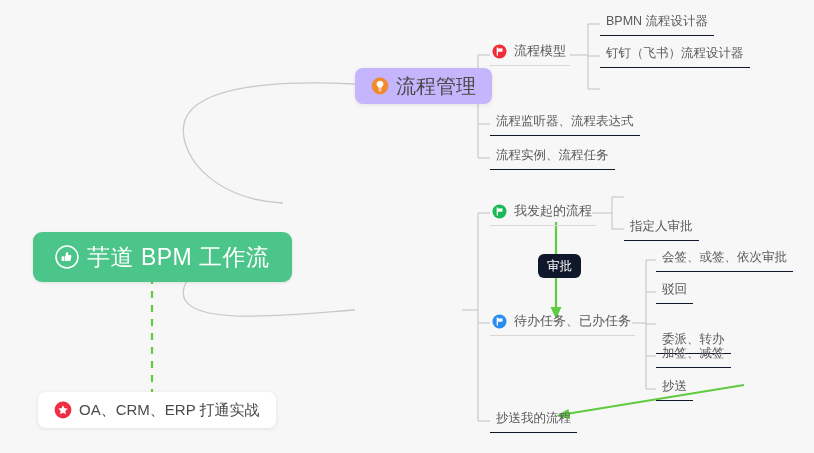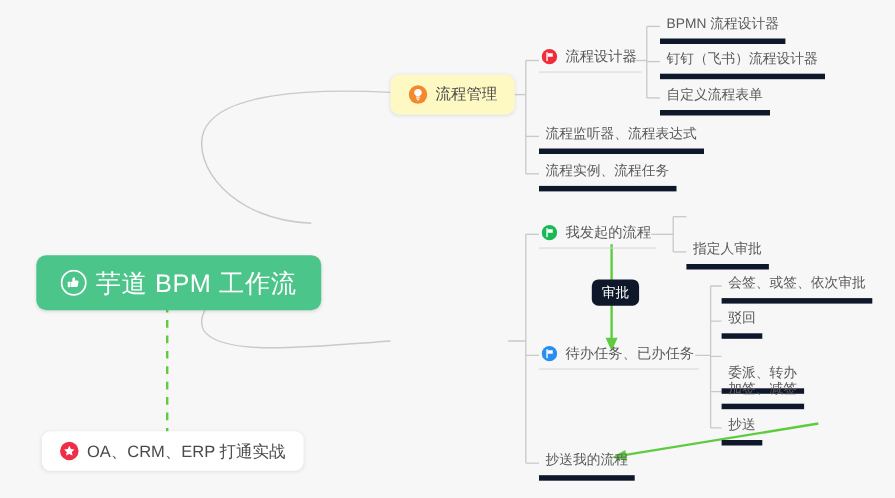--- a/index.html
+++ b/index.html
@@ -46,43 +46,43 @@
     box-shadow: 0 1px 3px rgba(0,0,0,0.10);
     color: #ffffff;
     font-size: 23px;
     letter-spacing: 0.5px;
     margin-top: 36px;
   }
   .root-node .label { color: #ffffff; }
 
   
   .card-node {
-    background: #fef9c3;
+    background: #c4b5fd;
     border-radius: 8px;
     padding: 0 16px;
     height: 36px;
     box-shadow: 0 1px 4px rgba(0,0,0,0.09);
-    font-size: 14px;
+    font-size: 20px;
     color: #4a4a4a;
   }
 
   
   .plain-node {
     font-size: 13px;
     color: #5a5a5a;
     padding: 2px 4px 5px 2px;
     border-bottom: 1px solid #d8d8d8;
   }
 
   
   .leaf-node {
     font-size: 12.5px;
     color: #5a5a5a;
     padding: 3px 6px 5px 6px;
-    border-bottom: 5px solid #0f172a;
+    border-bottom: 1px solid #0f172a;
   }
 
   
   .callout-node {
     background: #ffffff;
     border-radius: 8px;
     padding: 0 16px;
     height: 36px;
     box-shadow: 0 1px 4px rgba(0,0,0,0.09);
     font-size: 15px;
@@ -197,31 +197,28 @@
   </div>
 
   <div class="node plain-node" style="left:490px; top:40px;">
     <span class="ic icon-gap-sm">
       <svg width="15" height="15" viewBox="0 0 15 15">
         <circle cx="7.5" cy="7.5" r="7" fill="#ef2e39"></circle>
         <path d="M5.3 3.9v7.2" stroke="#ffffff" stroke-width="1.25" stroke-linecap="round"></path>
         <path d="M5.9 4.4h4.6v3.3H5.9z" fill="#ffffff"></path>
       </svg>
     </span>
-    <span>流程设计器</span>
+    <span>流程模型</span>
   </div>
 
   <div class="node leaf-node" style="left:600px; top:10px;">
     <span>BPMN 流程设计器</span>
   </div>
   <div class="node leaf-node" style="left:600px; top:42px;">
     <span>钉钉（飞书）流程设计器</span>
-  </div>
-  <div class="node leaf-node" style="left:600px; top:75px;">
-    <span>自定义流程表单</span>
   </div>
 
   <div class="node leaf-node" style="left:490px; top:110px;">
     <span>流程监听器、流程表达式</span>
   </div>
   <div class="node leaf-node" style="left:490px; top:144px;">
     <span>流程实例、流程任务</span>
   </div>
 
 

